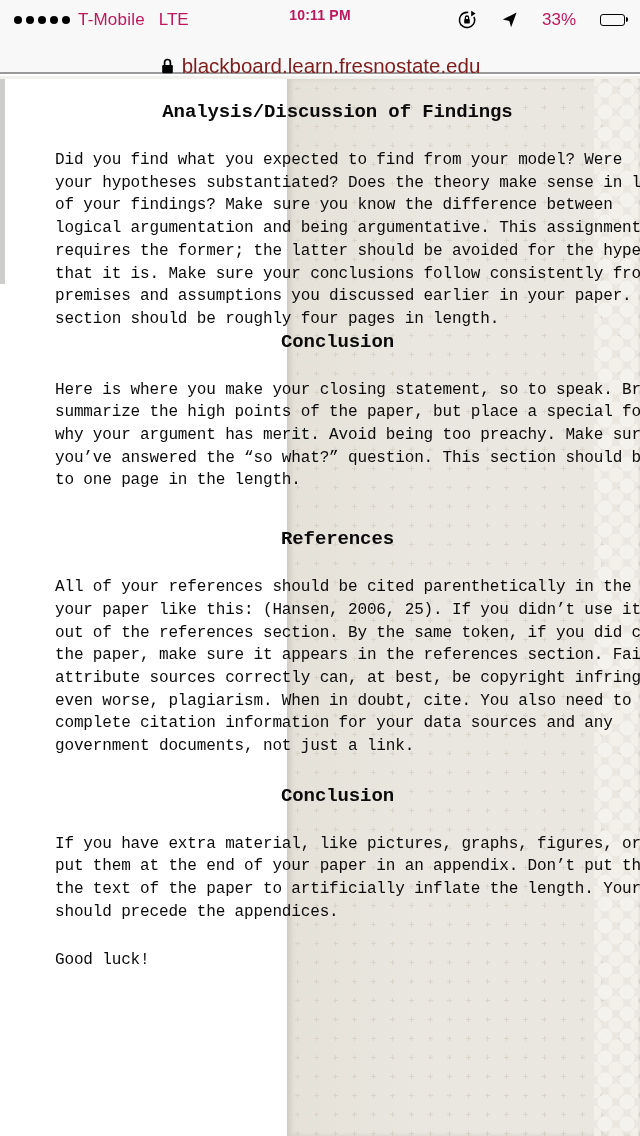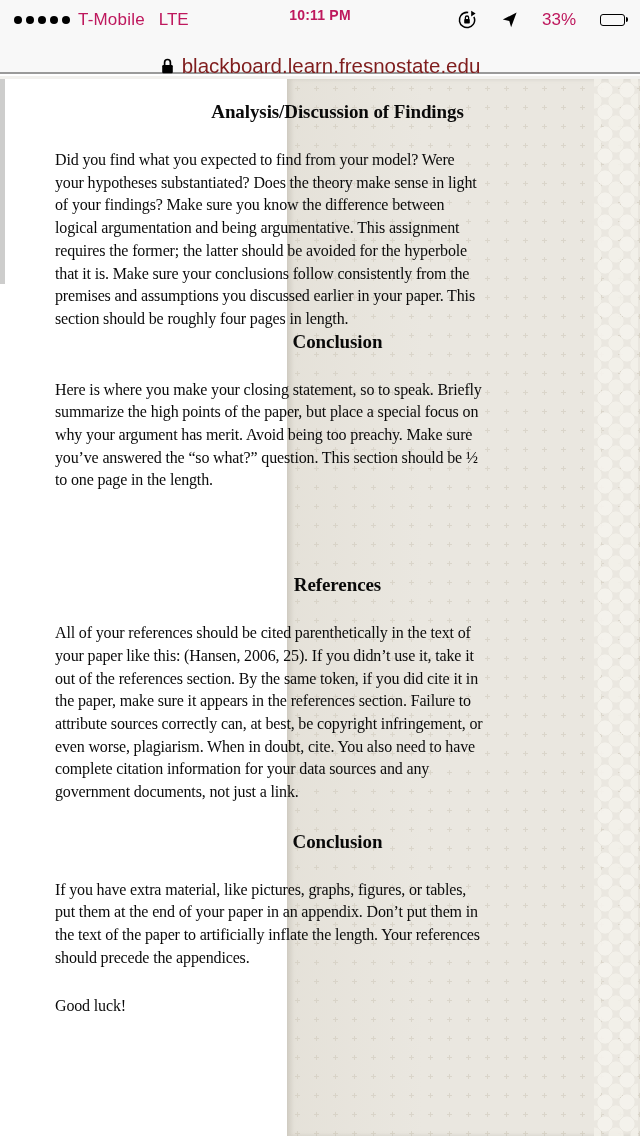--- a/index.html
+++ b/index.html
@@ -63,32 +63,32 @@
     background-image:
       radial-gradient(circle 10px at 11px 11px, #f6f4ee 72%, rgba(246,244,238,0) 78%),
       radial-gradient(circle 10px at 11px 11px, #f3f1ea 72%, rgba(243,241,234,0) 78%);
     background-size:22px 22px,22px 22px;
     background-position:0 0,11px 11px;
     opacity:.9;
   }
   
   #doc{
     position:relative;z-index:3;padding:22px 0 0 55px;width:565px;
-    font-family:Liberation Serif, serif;color:#0a0a0a;
+    font-family:Liberation Mono, monospace;color:#0a0a0a;
   }
   #doc h3{
     width:565px;text-align:center;font-size:19px;line-height:22px;
     font-weight:700;margin:0;letter-spacing:-0.1px;
   }
   #doc p{
     margin:26px 0 0 0;font-size:16px;line-height:22.7px;
     white-space:pre;letter-spacing:-0.15px;
   }
   #doc .sec-conclusion h3{}
-  #doc .sec-references h3{margin-top:82px;}
+  #doc .sec-references h3{margin-top:36px;}
   #doc .sec-appendices h3{margin-top:27px;}
   #doc p.closing{margin-top:25px;}
   .icon-svg{display:block;}
 </style>
 </head>
 <body>
 
 <div id="phone">
 
   <div id="chrome">

